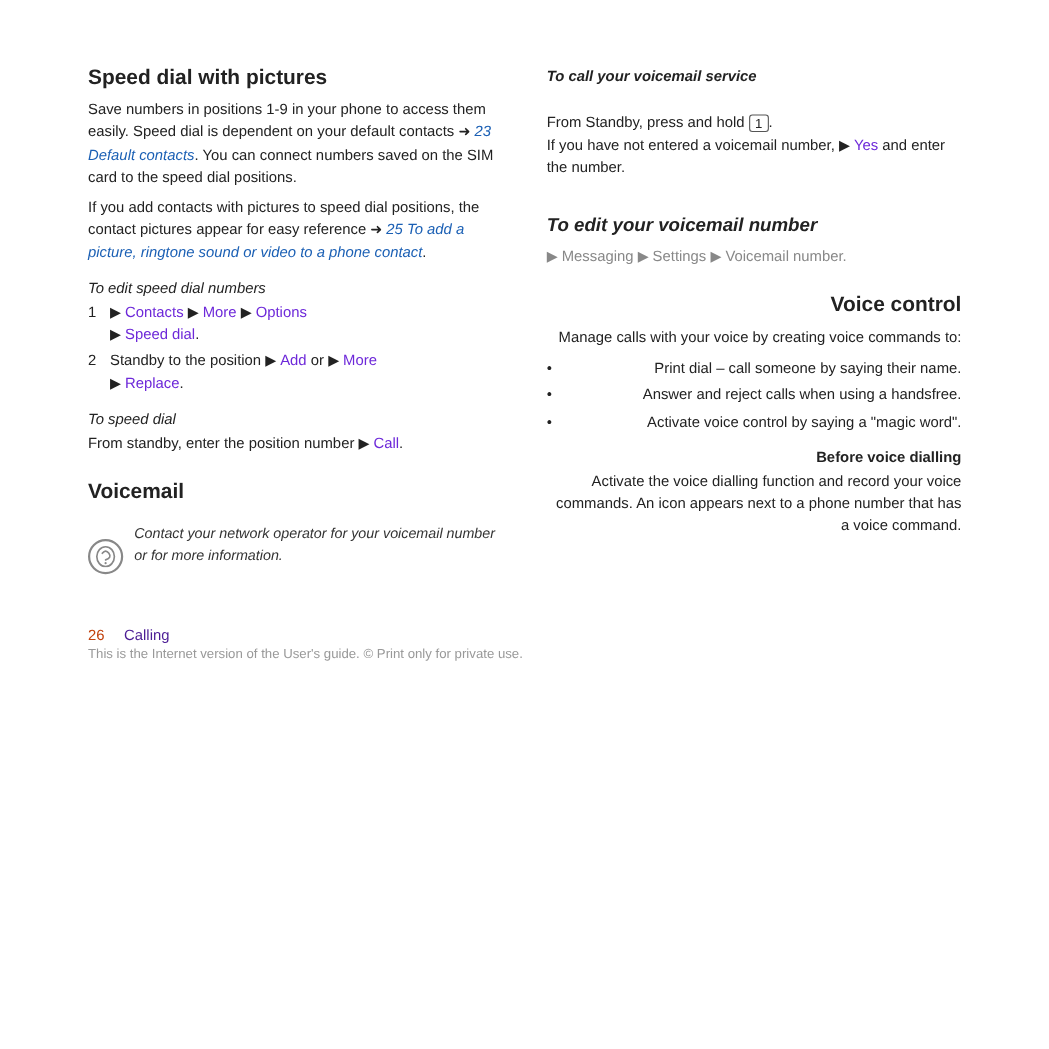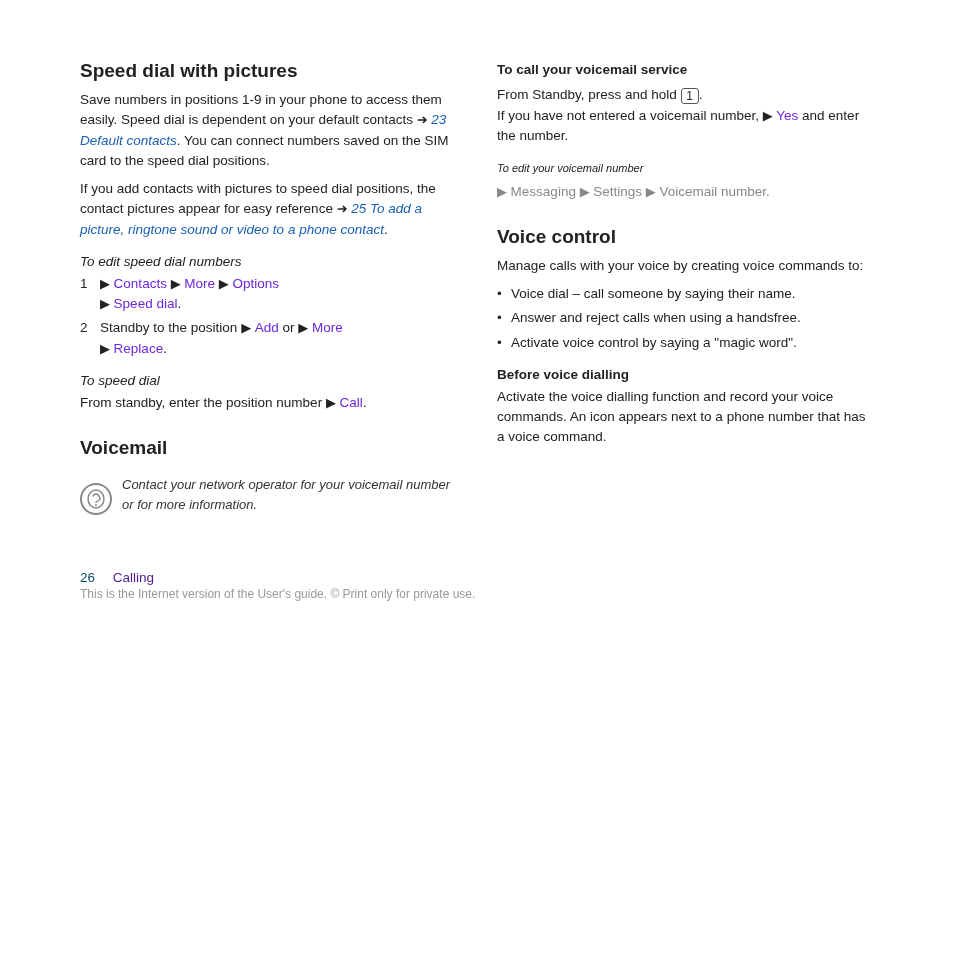--- a/index.html
+++ b/index.html
@@ -79,21 +79,21 @@
       margin-bottom: 4px;
       line-height: 1.5;
     }
     ul li::before {
       content: "•";
       position: absolute;
       left: 0;
     }
     .note-box {
       display: flex;
-      align-items: center;
+      align-items: flex-end;
       gap: 10px;
       margin-top: 16px;
       margin-bottom: 8px;
     }
     .note-icon {
       width: 32px;
       height: 32px;
       flex-shrink: 0;
       border: 2px solid #888;
       border-radius: 50%;
@@ -111,21 +111,21 @@
     }
     .page-footer {
       margin-top: 40px;
       border-top: none;
       display: flex;
       flex-direction: column;
       gap: 2px;
     }
     .footer-page {
       font-size: 13.5px;
-      color: #0c4a6e;
+      color: #c2410c;
     }
     .footer-notice {
       font-size: 12px;
       color: #999;
     }
     .kbd-box {
       display: inline-flex;
       align-items: center;
       justify-content: center;
       border: 1.5px solid #555;
@@ -137,31 +137,33 @@
       vertical-align: middle;
     }
     .section-title-voicemail {
       margin-top: 24px;
     }
     .right-col h2 {
       margin-top: 0;
     }
     .voice-control-section {
       margin-top: 0;
+      text-align: right;
     }
     .to-call-heading {
       font-size: 13.5px;
       font-weight: bold;
-      margin-bottom: 5px;
+      font-style: italic;
+      margin-bottom: 21px;
     }
     .to-edit-heading {
-      font-size: 11px;
-      font-weight: normal;
-      font-style: italic;
-      margin-top: 14px;
+      font-size: 17px;
+      font-weight: bold;
+      font-style: italic;
+      margin-top: 30px;
       margin-bottom: 5px;
     }
     .gray-link {
       color: #888;
     }
   </style>
 </head>
 <body>
 
 <div class="page-layout">
@@ -235,21 +237,21 @@
     <p>
       <span class="arrow gray-link">▶ </span><span class="gray-link">Messaging</span>
       <span class="arrow gray-link"> ▶ </span><span class="gray-link">Settings</span>
       <span class="arrow gray-link"> ▶ </span><span class="gray-link">Voicemail number</span><span class="gray-link">.</span>
     </p>
 
     <div class="voice-control-section" style="margin-top: 24px;">
       <h2>Voice control</h2>
       <p>Manage calls with your voice by creating voice commands to:</p>
       <ul>
-        <li><span>Voice dial – call someone by saying their name.</span></li>
+        <li><span>Print dial – call someone by saying their name.</span></li>
         <li><span>Answer and reject calls when using a handsfree.</span></li>
         <li><span>Activate voice control by saying a "magic word".</span></li>
       </ul>
       <h4>Before voice dialling</h4>
       <p>Activate the voice dialling function and record your voice commands. An icon appears next to a phone number that has a voice command.</p>
     </div>
   </div>
 </div>
 
 <div class="page-footer">

